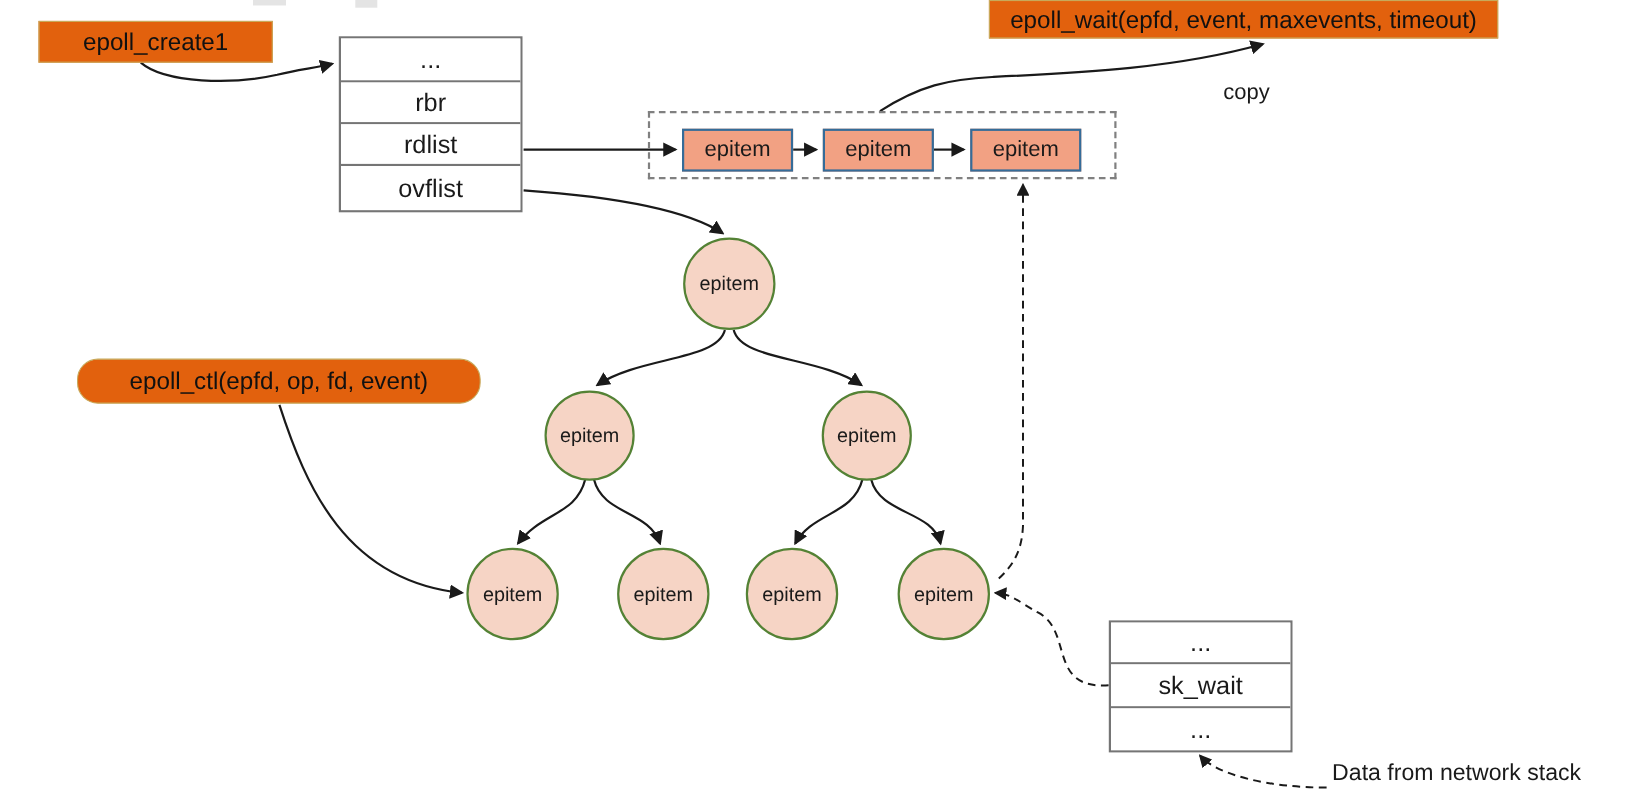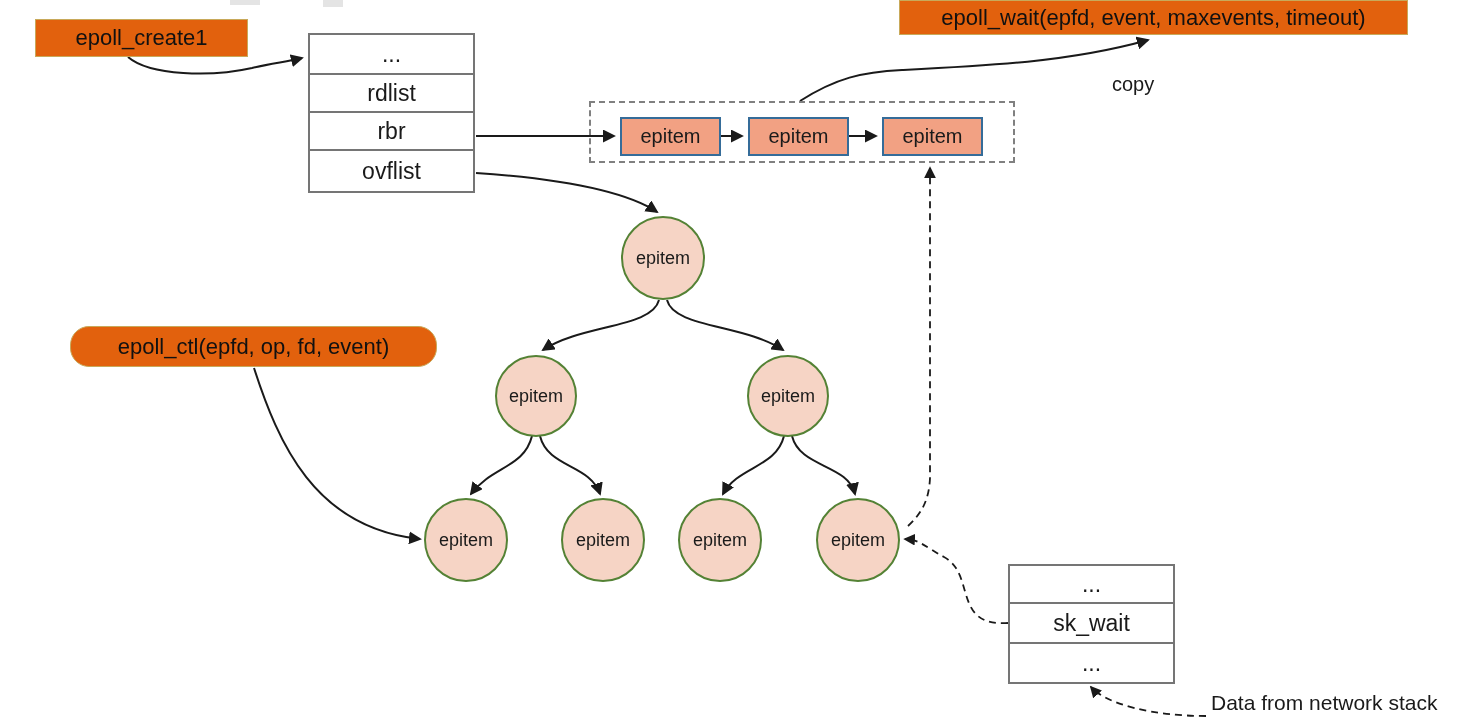--- a/index.html
+++ b/index.html
@@ -108,37 +108,37 @@
 
     <path class="wire-dashed" marker-end="url(#arrow)" d="M 908 526 C 922 513, 929 500, 930 478 L 930 168"></path>
 
     <path class="wire-dashed" marker-end="url(#arrow)" d="M 1206 716 C 1152 716, 1106 704, 1091 687"></path>
   </svg>
 
   <div class="abs syscall" style="left:22px;top:19px;width:213px;height:38px;margin-left:13px;">
     <span>epoll_create1</span>
   </div>
 
-  <div class="abs syscall" style="left:899px;top:0;width:509px;height:35px;">
+  <div class="abs syscall" style="left:899px;top:0;width:463px;height:35px;">
     <span>epoll_wait(epfd, event, maxevents, timeout)</span>
   </div>
 
   <div class="abs syscall" style="left:70px;top:326px;width:367px;height:41px;border-radius:19px;">
     <span>epoll_ctl(epfd, op, fd, event)</span>
   </div>
 
   <div class="abs struct-table" style="left:308px;top:33px;width:167px;">
     <div class="struct-row" style="height:40px;">
       <span>...</span>
     </div>
     <div class="struct-row" style="height:38px;">
-      <span>rdlist</span>
+      <span>rbr</span>
     </div>
     <div class="struct-row" style="height:38px;">
-      <span>rbr</span>
+      <span>rdlist</span>
     </div>
     <div class="struct-row" style="height:40px;">
       <span>ovflist</span>
     </div>
   </div>
 
   <div class="abs dashed-box" style="left:589px;top:101px;width:426px;height:62px;"></div>
 
   <div class="abs epitem-rect" style="left:620px;top:117px;">
     <span>epitem</span>

